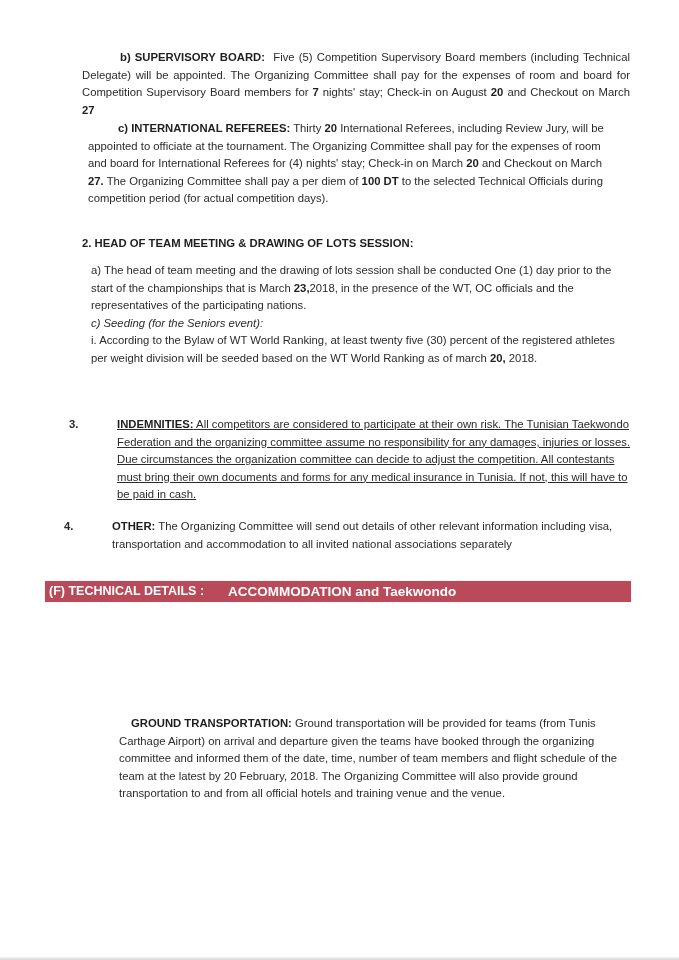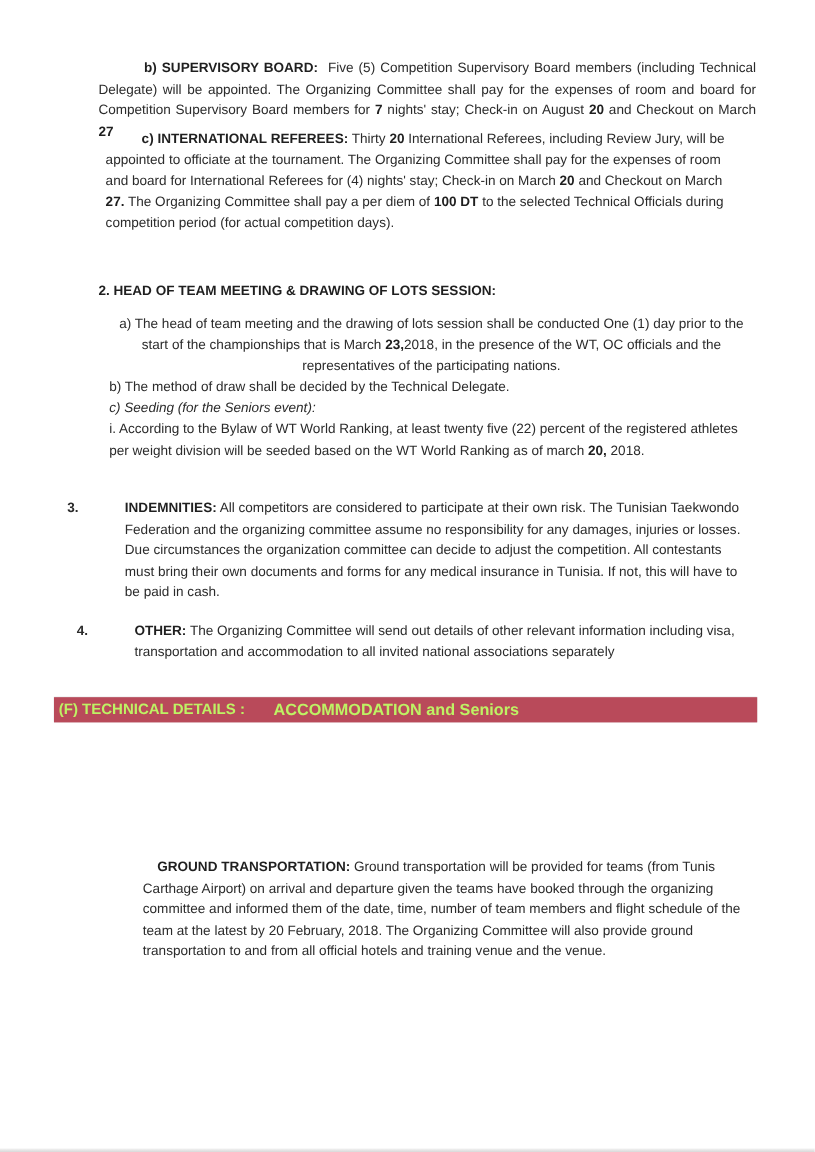--- a/index.html
+++ b/index.html
@@ -10,21 +10,21 @@
   }
   .block { position: absolute; }
   .p { margin: 0; }
   b { font-weight: bold; color: #1f1f1f; }
   .indent { text-indent: 38px; }
   .justify { text-align: justify; text-align-last: left; }
   .num { display: inline-block; width: 24px; font-weight: bold; }
   .hang { padding-left: 24px; text-indent: -24px; }
   .banner {
     position: absolute; left: 45px; top: 581px; width: 586px; height: 21px;
-    background: #b94a5a; color: #bef264; font-size: 12.5px; line-height: 21px;
+    background: #b94a5a; color: #ffffff; font-size: 12.5px; line-height: 21px;
     font-weight: bold; box-shadow: 0 0 1px #c9c9c9;
   }
   .banner span { position: absolute; top: 0; }
   .bottom-edge { position: absolute; left: 0; bottom: 0; width: 679px; height: 3px;
     background: linear-gradient(to bottom, #f4f4f4, #d8d8d8); }
 </style>
 </head>
 <body>
 
 <div class="block justify" style="left:82px; top:49px; width:548px;">
@@ -33,69 +33,68 @@
     <span>Five (5) Competition Supervisory Board members (including Technical Delegate) will be appointed.  The Organizing Committee shall pay for the expenses of room and board for</span>
     <span>Competition Supervisory Board members for</span>
     <b>7</b>
     <span>nights' stay; Check-in on August</span>
     <b>20</b>
     <span>and Checkout on March</span>
     <b>27</b>
   </p>
 </div>
 
-<div class="block" style="left:88px; top:108px; width:520px;">
+<div class="block" style="left:88px; top:120px; width:520px;">
   <p class="p indent" style="text-indent:30px;">
     <b>c) INTERNATIONAL REFEREES:</b>
     <span>Thirty</span>
     <b>20</b>
     <span>International Referees, including Review Jury, will be appointed to  officiate at the tournament.  The Organizing Committee shall pay for the expenses of room and board for International Referees for (4) nights' stay; Check-in on March</span>
     <b>20</b>
     <span>and Checkout on March</span>
     <b>27.</b>
     <span>The Organizing Committee shall pay a per diem of</span>
     <b>100 DT</b>
     <span>to the selected Technical Officials during competition period (for actual competition days).</span>
   </p>
 </div>
 
 <div class="block" style="left:82px; top:235px; width:560px;">
   <p class="p"><b>2. HEAD OF TEAM MEETING &amp; DRAWING OF LOTS SESSION:</b></p>
 </div>
 <div class="block" style="left:88px; top:262px; width:540px;">
-  <p class="p" style="padding-left:3px;text-align:center;">
+  <p class="p" style="padding-left:3px;">
     <span>a) The head of team meeting and the drawing of lots session shall be conducted One (1) day prior to the start of the championships that is March</span>
     <b>23,</b><span>2018, in the presence of the WT, OC officials and the representatives of the participating nations.</span>
   </p>
-  <p class="p" style="padding-left:3px;"><span>b) The method of draw shall be decided by the Technical Delegate.</span></p>
   <p class="p" style="padding-left:3px;font-style:italic;"><span>c) Seeding (for the Seniors event):</span></p>
   <p class="p" style="padding-left:3px;">
-    <span>i. According to the Bylaw of WT World Ranking, at least twenty five (22) percent of the registered athletes per weight division will be seeded based on the WT World Ranking as of march</span>
+    <span>i. According to the Bylaw of WT World Ranking, at least twenty five (30) percent of the registered athletes per weight division will be seeded based on the WT World Ranking as of march</span>
     <b>20,</b>
     <span>2018.</span>
   </p>
 </div>
 
-<div class="block" style="left:80px; top:416px; width:545px;">
+<div class="block" style="left:93px; top:416px; width:545px;text-decoration:underline;">
   <p class="p hang">
     <span class="num">3.</span><b>INDEMNITIES:</b>
     <span>All competitors are considered to participate at their own risk. The Tunisian Taekwondo Federation and the organizing committee assume no responsibility for any damages, injuries or losses. Due circumstances the organization committee can decide to adjust the competition. All contestants must bring their own documents and forms for any medical insurance in Tunisia. If not, this will have to be paid in cash.</span>
   </p>
 </div>
 
 <div class="block" style="left:88px; top:518px; width:545px;">
   <p class="p hang">
     <span class="num">4.</span><b>OTHER:</b>
     <span>The Organizing Committee will send out details of other relevant information including visa, transportation and accommodation to all invited national associations separately</span>
   </p>
 </div>
 
 <div class="banner">
   <span style="left:4px;">(F) TECHNICAL DETAILS :</span>
-  <span style="left:183px; font-size:13.5px;">ACCOMMODATION and Seniors</span>
+  <span style="left:183px; font-size:13.5px;">ACCOMMODATION and Taekwondo</span>
 </div>
 
 <div class="block" style="left:89px; top:715px; width:540px;">
   <p class="p" style="text-indent:12px;margin-left:30px;">
     <b>GROUND TRANSPORTATION:</b>
     <span>Ground transportation will be provided for teams (from Tunis Carthage Airport) on arrival and departure given the teams have booked through the organizing committee and informed them of the date, time, number of team members and flight schedule of the team at the latest by 20 February, 2018. The Organizing Committee will also provide ground transportation to and from all official hotels and training venue and the venue.</span>
   </p>
 </div>
 
 <div class="bottom-edge"></div>

